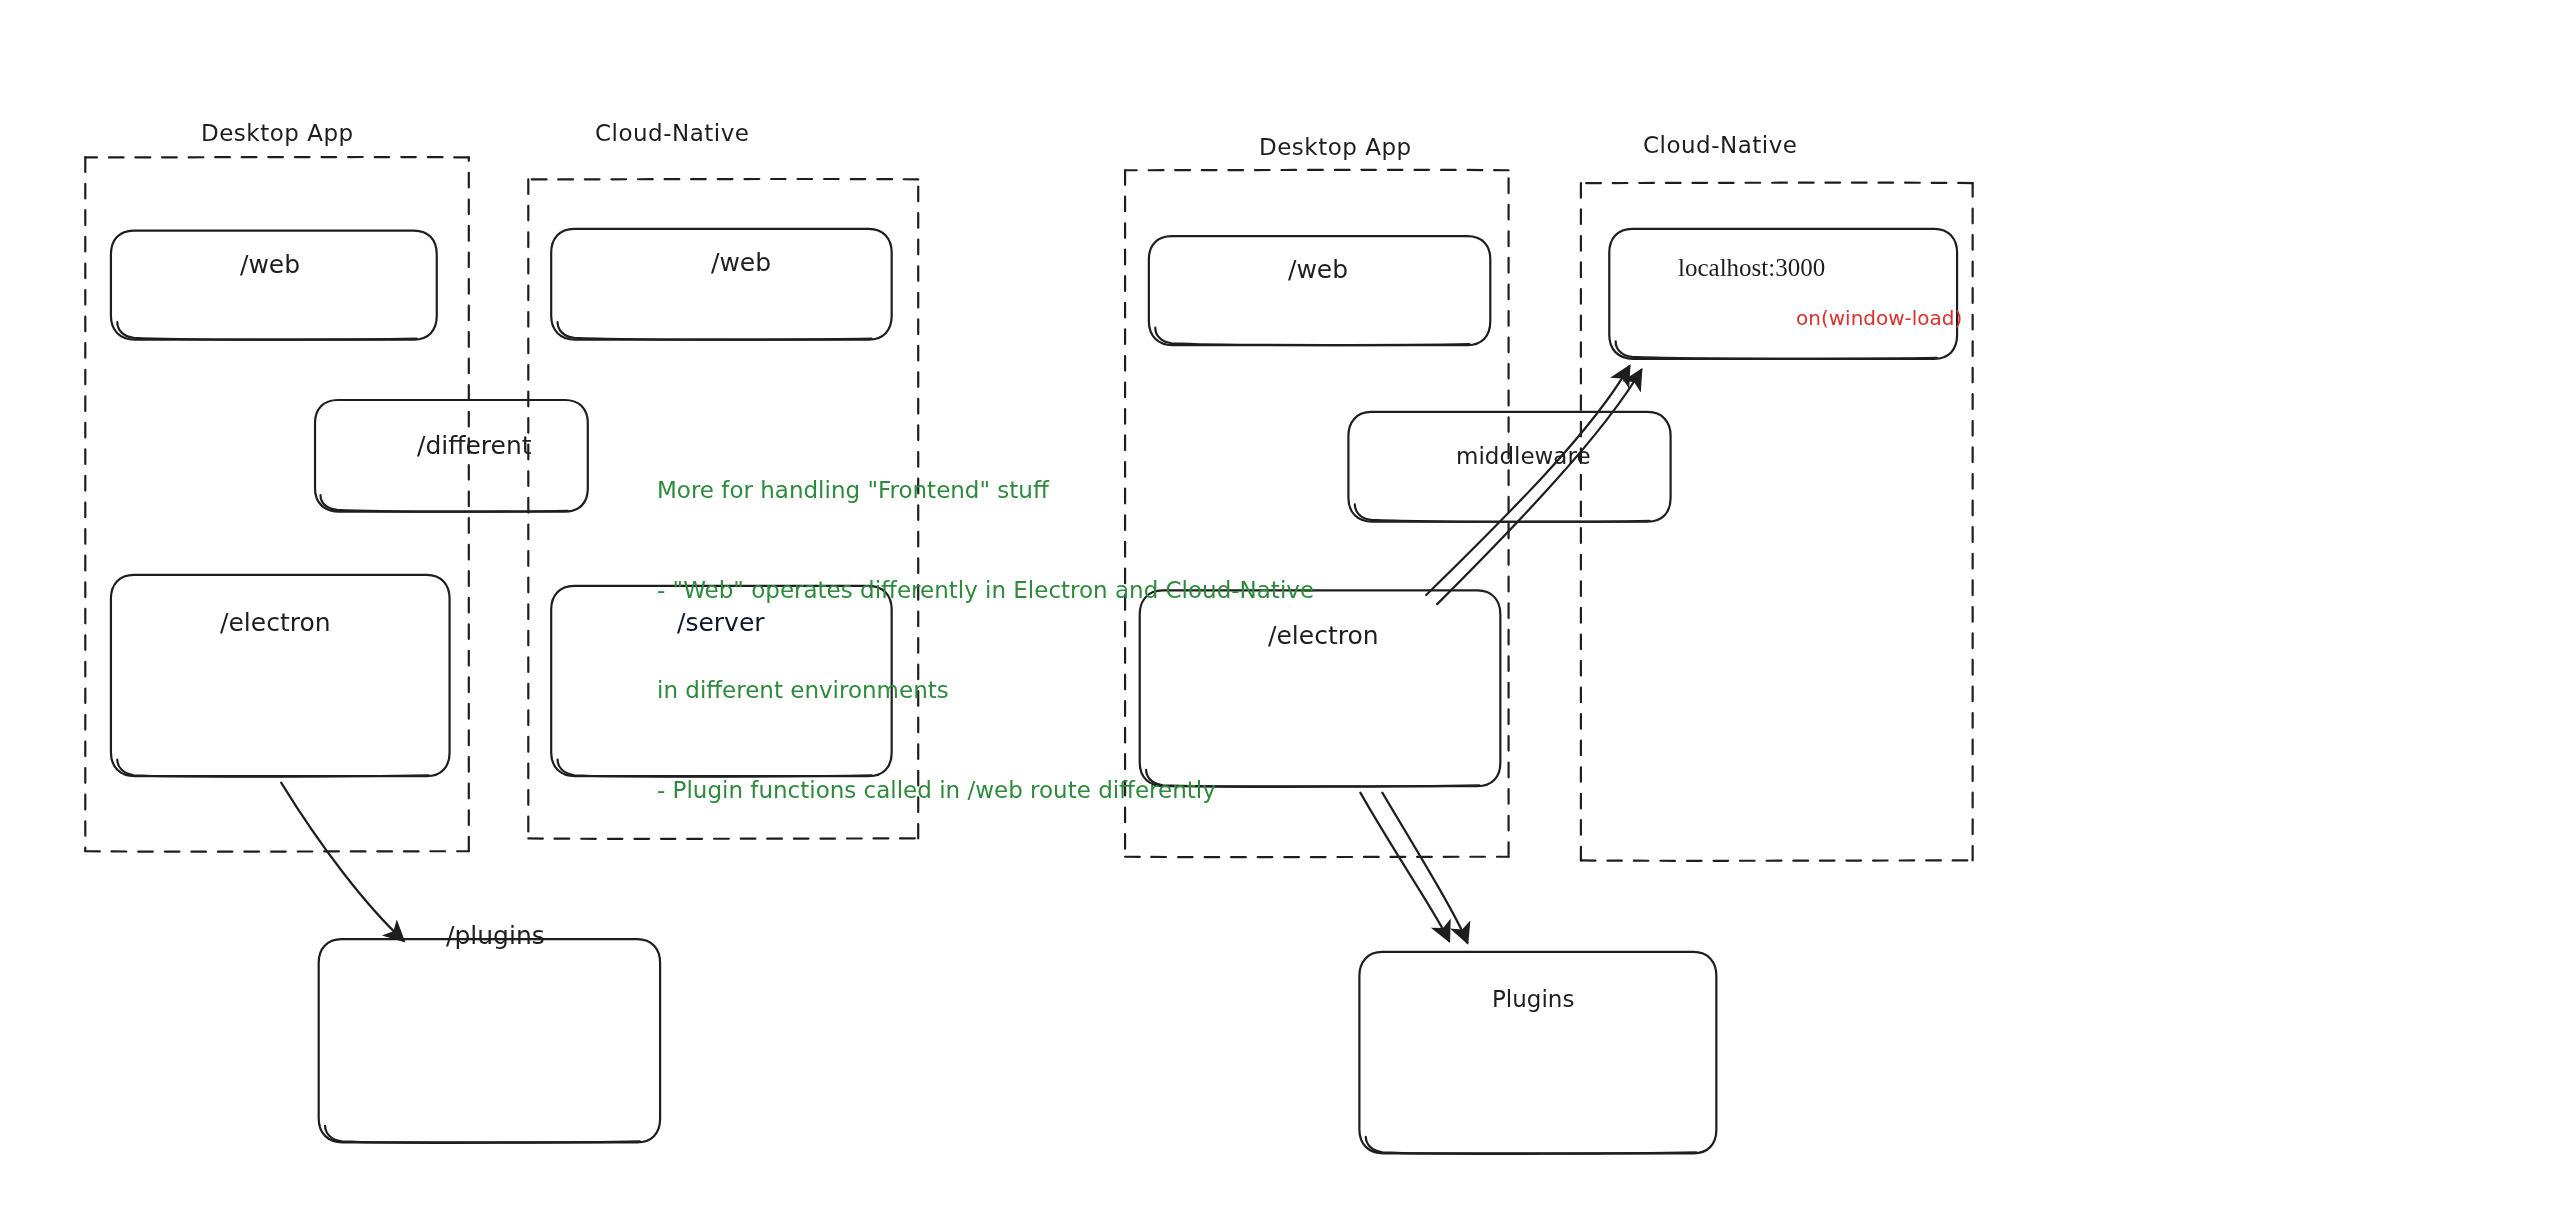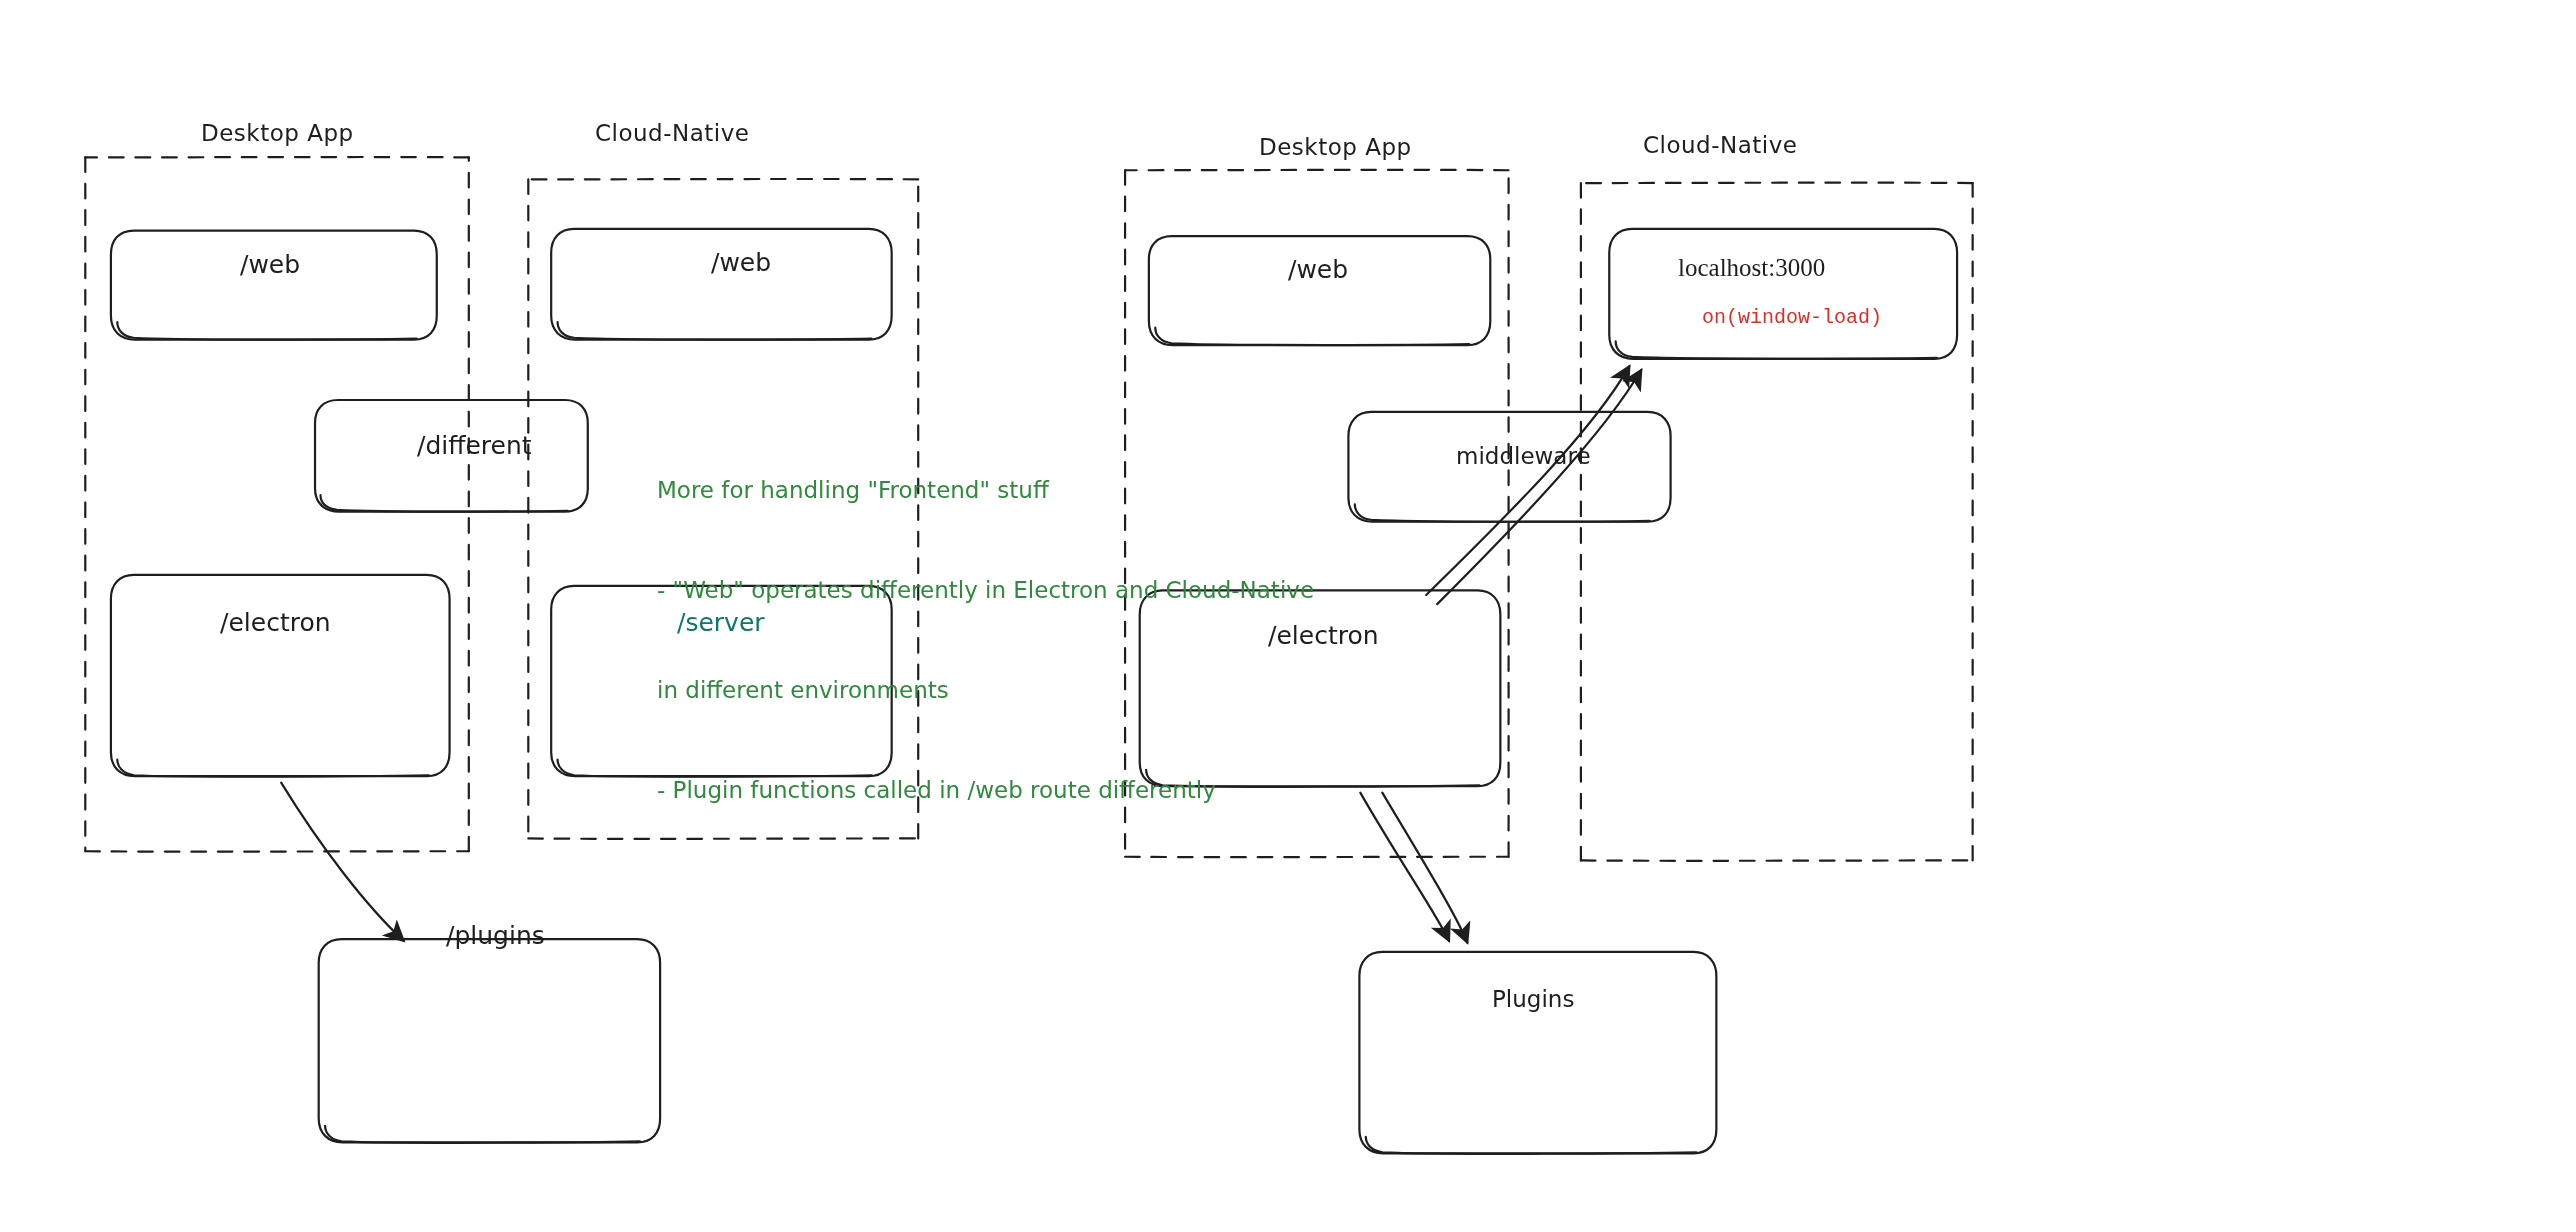--- a/index.html
+++ b/index.html
@@ -38,21 +38,21 @@
     font-size: 23px;
     letter-spacing: 0.5px;
   }
   .node-label {
     font-size: 25px;
   }
   .node-label-sm {
     font-size: 23px;
   }
   .red {
-    color: #0f766e;
+    color: #0f172a;
   }
   .green {
     color: #2f8a3e;
   }
   .note {
     font-size: 23px;
     line-height: 1.45;
   }
   .note-red {
     font-size: 22px;
@@ -200,21 +200,21 @@
   <div class="lbl node-label" style="left:446px; top:920px;">/plugins</div>
 
   <div class="lbl node-label" style="left:1288px; top:254px;">/web</div>
 
   <div class="lbl node-label-sm" style="left:1456px; top:442px;">middleware</div>
 
   <div class="lbl node-label" style="left:1268px; top:620px;">/electron</div>
 
   <div class="lbl node-label" style="left:1678px; top:252px;font-family:Liberation Serif, serif;">localhost:3000</div>
 
-  <div class="lbl small-red" style="left:1702px; top:305px;font-family:Liberation Mono, monospace;">on(window-load)</div>
+  <div class="lbl small-red" style="left:1796px; top:305px;">on(window-load)</div>
 
   <div class="lbl node-label-sm" style="left:1492px; top:985px;">Plugins</div>
 
   <div class="lbl note green" style="left:657px; top:407px;">
     <div>More for handling "Frontend" stuff</div>
     <div>- "Web" operates differently in Electron and Cloud-Native</div>
     <div>in different environments</div>
     <div>- Plugin functions called in /web route differently</div>
   </div>
 

